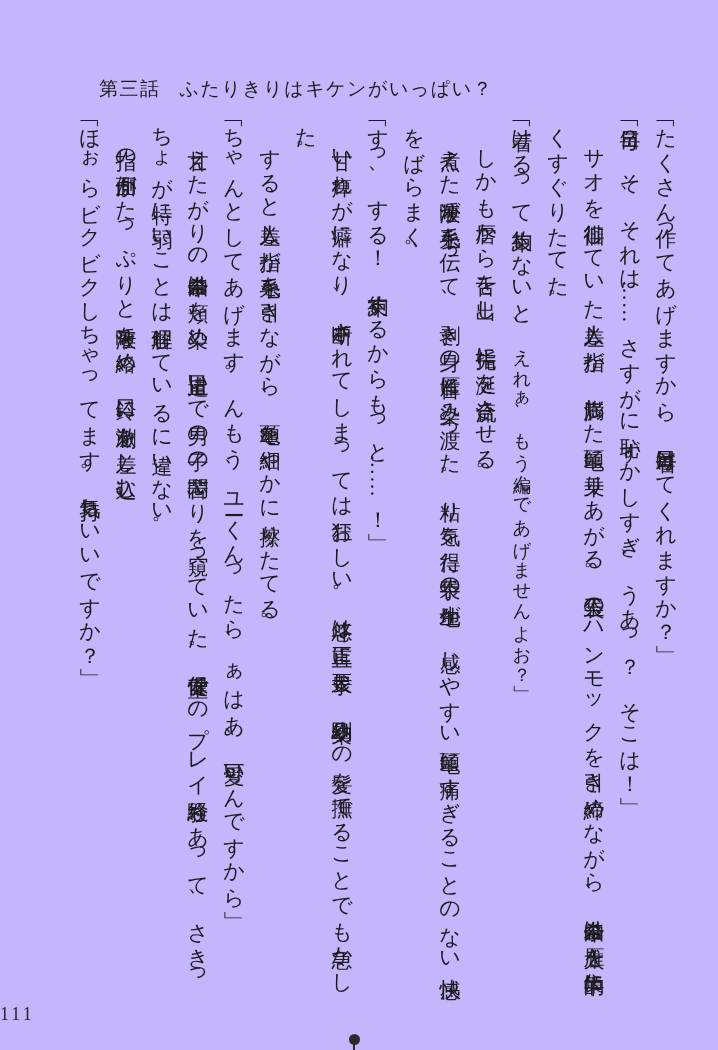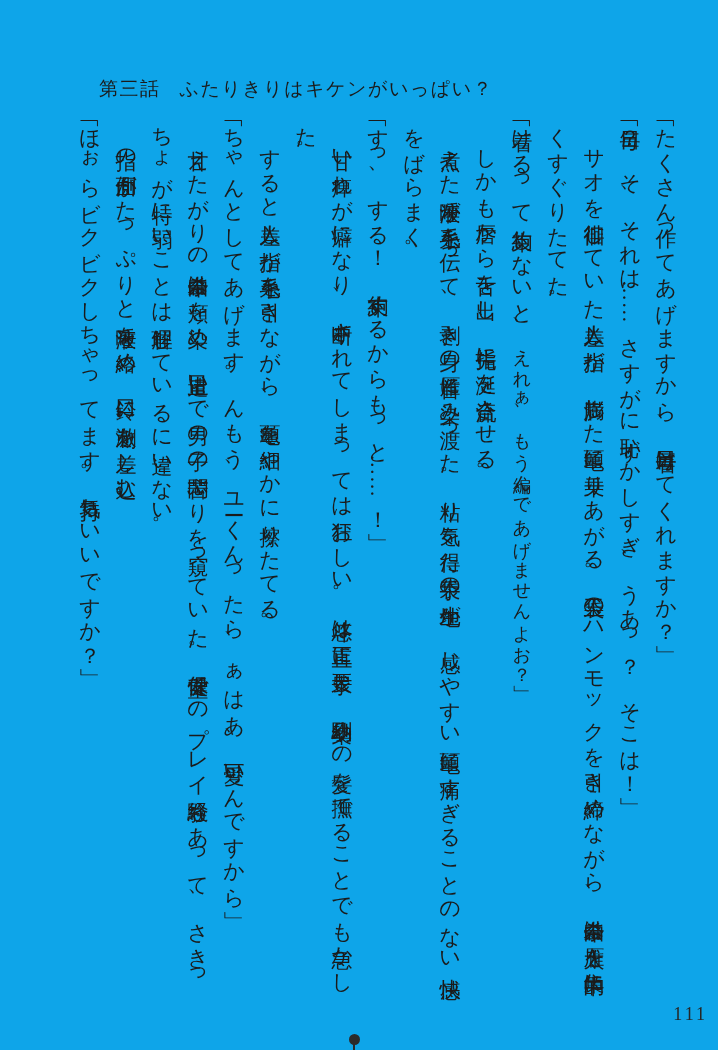--- a/index.html
+++ b/index.html
@@ -1,20 +1,20 @@
 <!DOCTYPE html>
 <html lang="ja"><head>
 <meta charset="utf-8">
 <style>
   html, body { margin: 0; padding: 0; }
   .page {
     position: relative;
     width: 718px;
     height: 1050px;
-    background: #0ea5e9;
+    background: #c4b5fd;
     color: #1b1b1b;
     font-family: "Liberation Serif", "DejaVu Serif", serif;
     overflow: hidden;
   }
   
   .header {
     position: absolute;
     top: 54px;
     left: 74px;
     font-size: 19px;
@@ -40,21 +40,21 @@
   }
   .text-body p { margin: 0; padding: 0; }
   .text-body p.indent { text-indent: 1em; }
   .small-voice { font-size: 18px; }
 
   .page-number {
     position: absolute;
     top: 1004px;
     left: 0;
     width: 708px;
-    text-align: right;
+    text-align: left;
     font-size: 18px;
     letter-spacing: 3px;
     color: #262626;
     font-family: Liberation Serif, serif;
   }
   .ornament {
     position: absolute;
     top: 1034px;
     left: 0;
     width: 708px;

